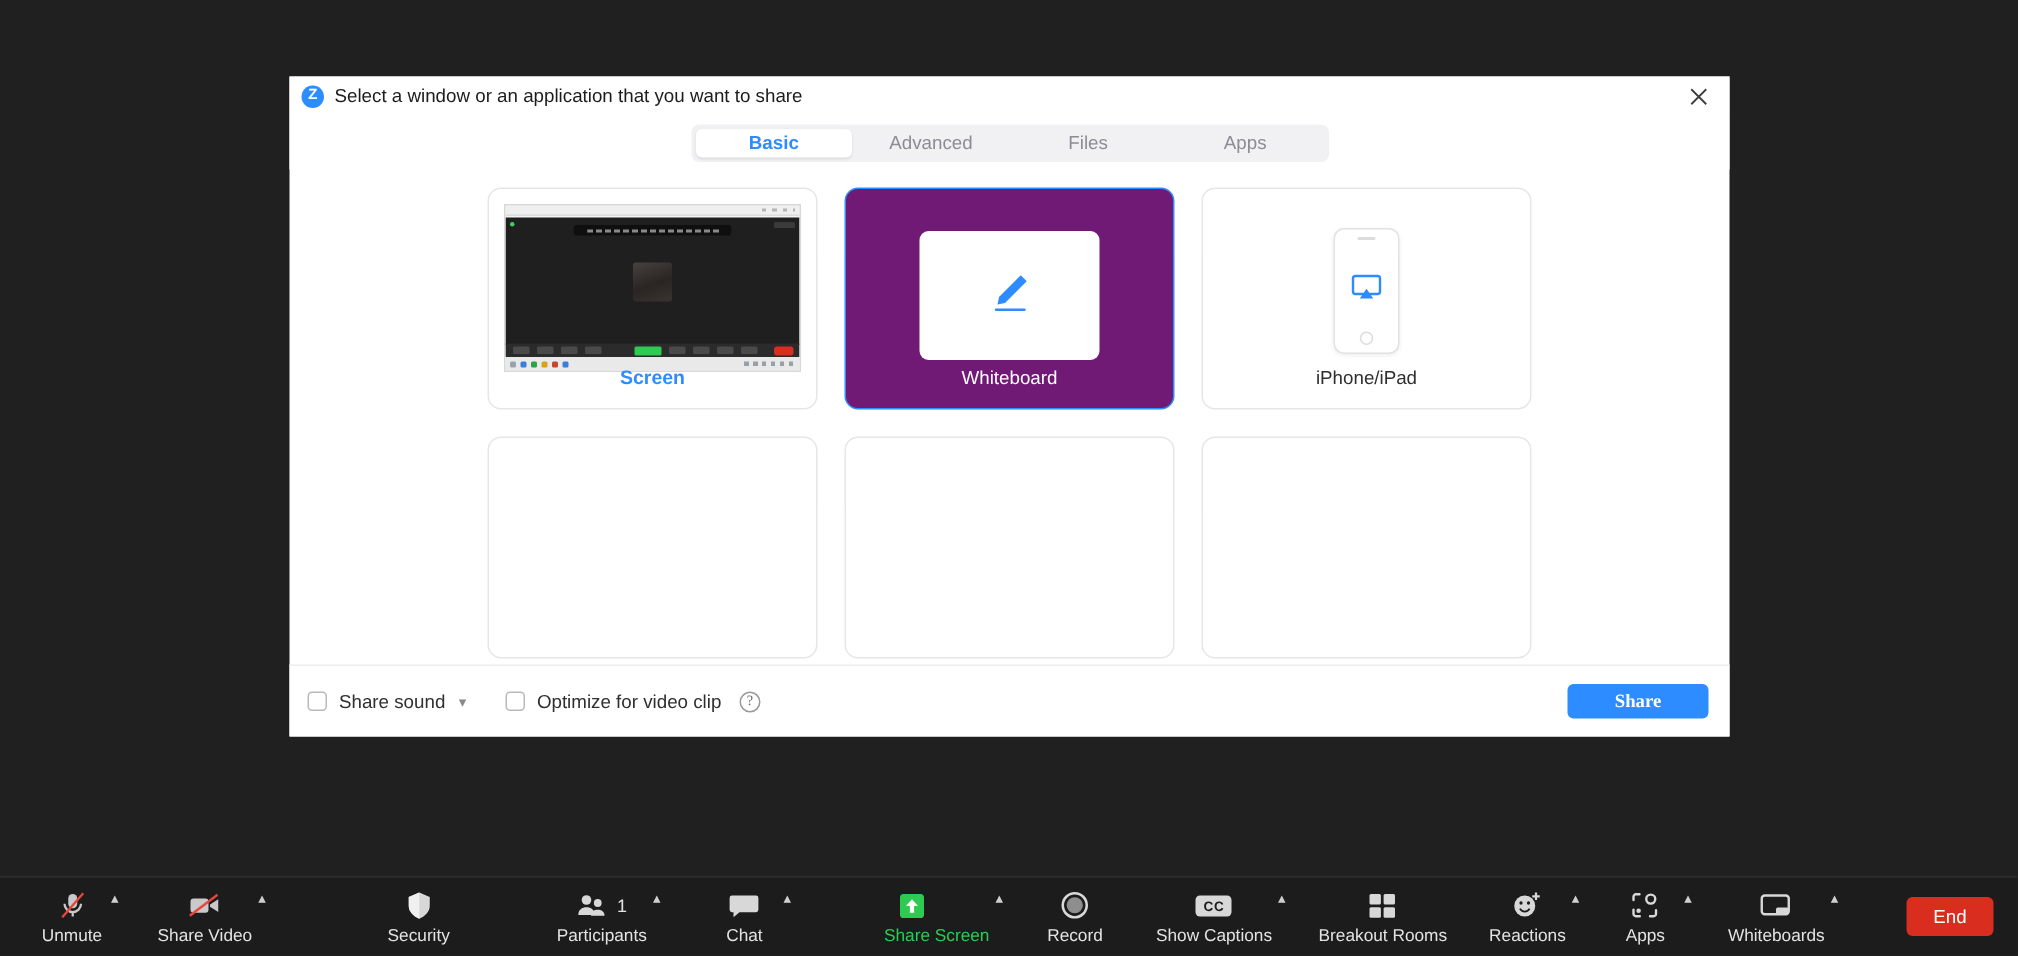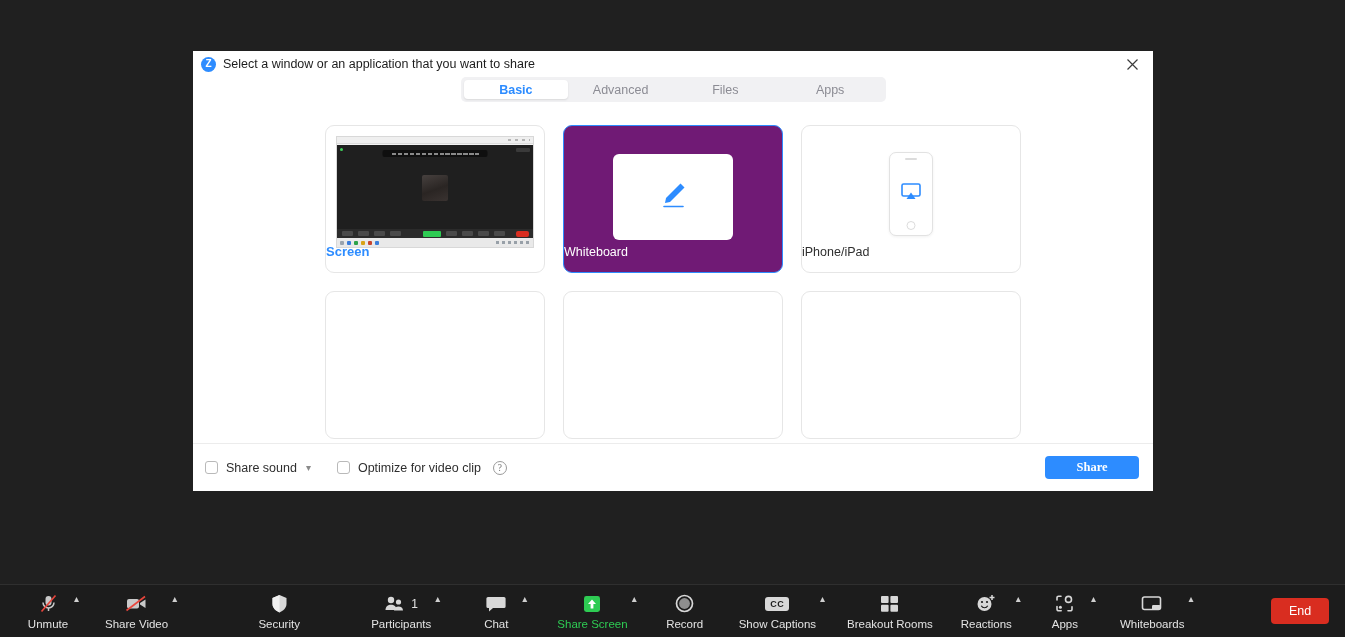--- a/index.html
+++ b/index.html
@@ -44,21 +44,21 @@
     width: 42px; height: 26px;
     display: flex; align-items: center; justify-content: center;
     color: #3c3c3c; font-size: 14px;
     cursor: pointer;
   }
   .dlg-close svg { display: block; }
 
   
   .tabs-row {
     flex: 0 0 36px;
-    display: flex; justify-content: center;
+    display: flex; align-items: center; justify-content: center;
     background: #ffffff;
   }
   .tabs {
     display: flex;
     background: #f1f1f3;
     border-radius: 5px;
     padding: 3px;
     width: 425px;
     height: 25px;
   }
@@ -105,21 +105,21 @@
   }
   .tile.selected {
     background: #701a75;
     border-color: #2d8cff;
   }
   .tile-label {
     font-size: 12.5px;
     color: #2f2f2f;
     position: absolute;
     bottom: 13px; left: 0; right: 0;
-    text-align: left;
+    text-align: center;
   }
   .tile.screen .tile-label { color: #2d8cff; font-weight: bold; font-size: 13px; }
   .tile.selected .tile-label { color: #ffffff; }
   .tile.empty { cursor: default; }
 
   
   .screen-thumb {
     width: 198px; height: 112px;
     background: #f4f4f4;
     border: 1px solid #d8d8d8;
@@ -260,21 +260,21 @@
     min-width: 44px;
     height: 53px;
   }
   .mt-icon {
     height: 23px; display: flex; align-items: center; justify-content: center;
     color: #d8d8d8;
   }
   .mt-label {
     font-size: 11.5px; color: #e3e3e3; margin-top: 3px; white-space: nowrap;
   }
-  .mt-item.green .mt-label { color: #2ecb53; }
+  .mt-item.green .mt-label { color: #2ecb53; margin-left: 32px; }
   .mt-caret {
     color: #cfcfcf; font-size: 10px;
     align-self: flex-start; margin-top: 8px;
     padding: 0 4px; cursor: pointer;
   }
   .end-btn {
     margin-left: auto; margin-right: 16px;
     background: #d92d20; color: #fff;
     border: none; border-radius: 4px;
     width: 58px; height: 26px;

